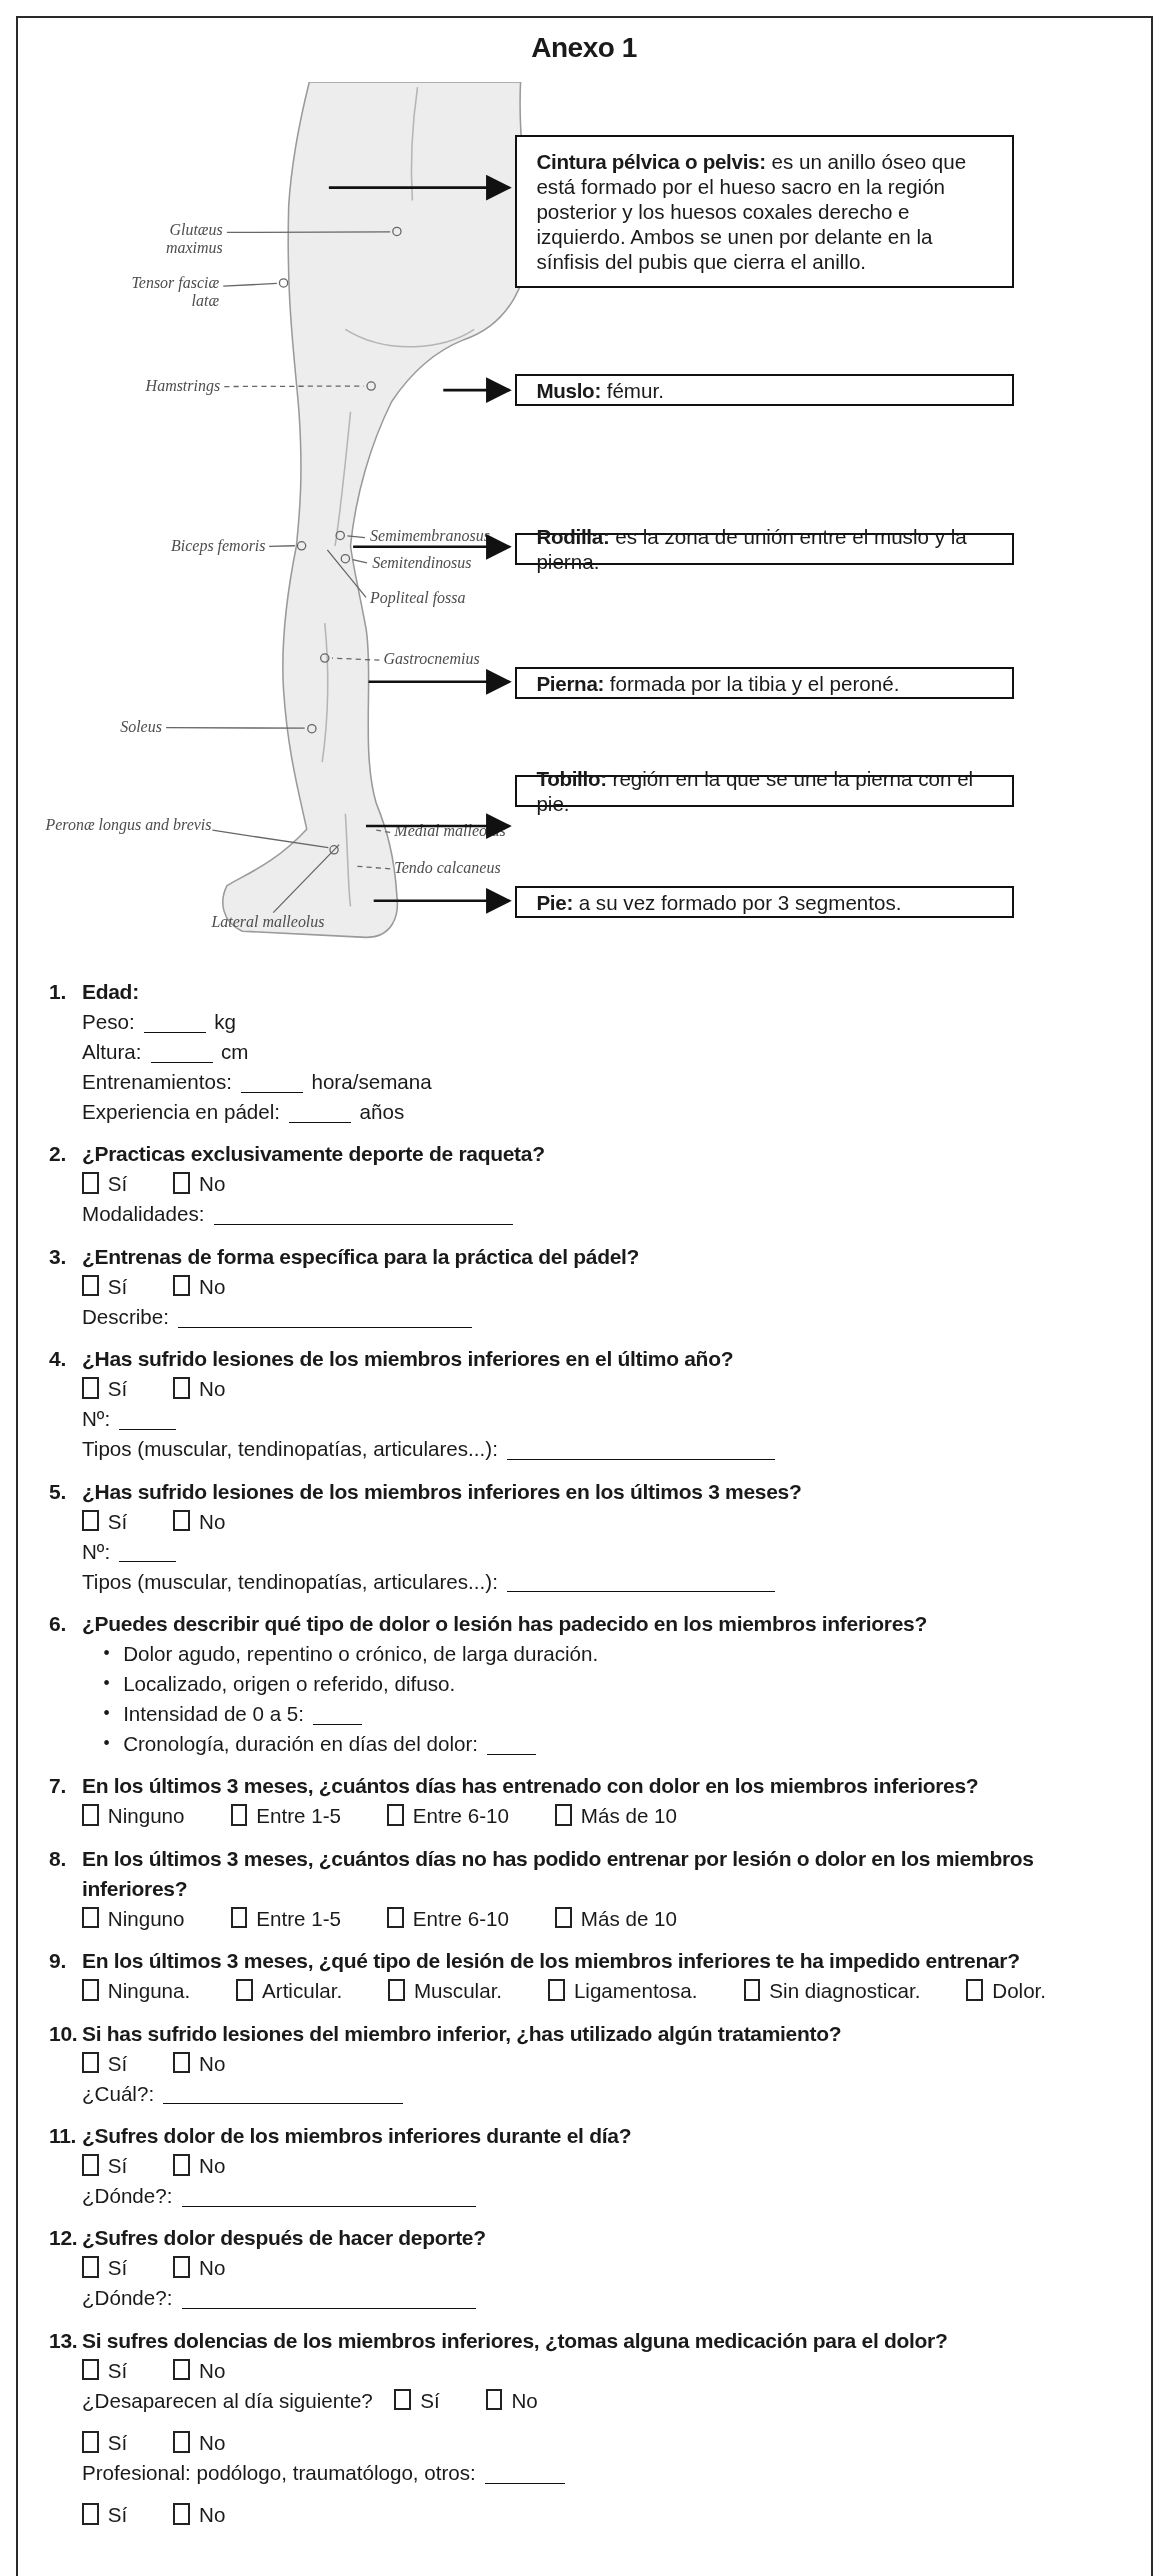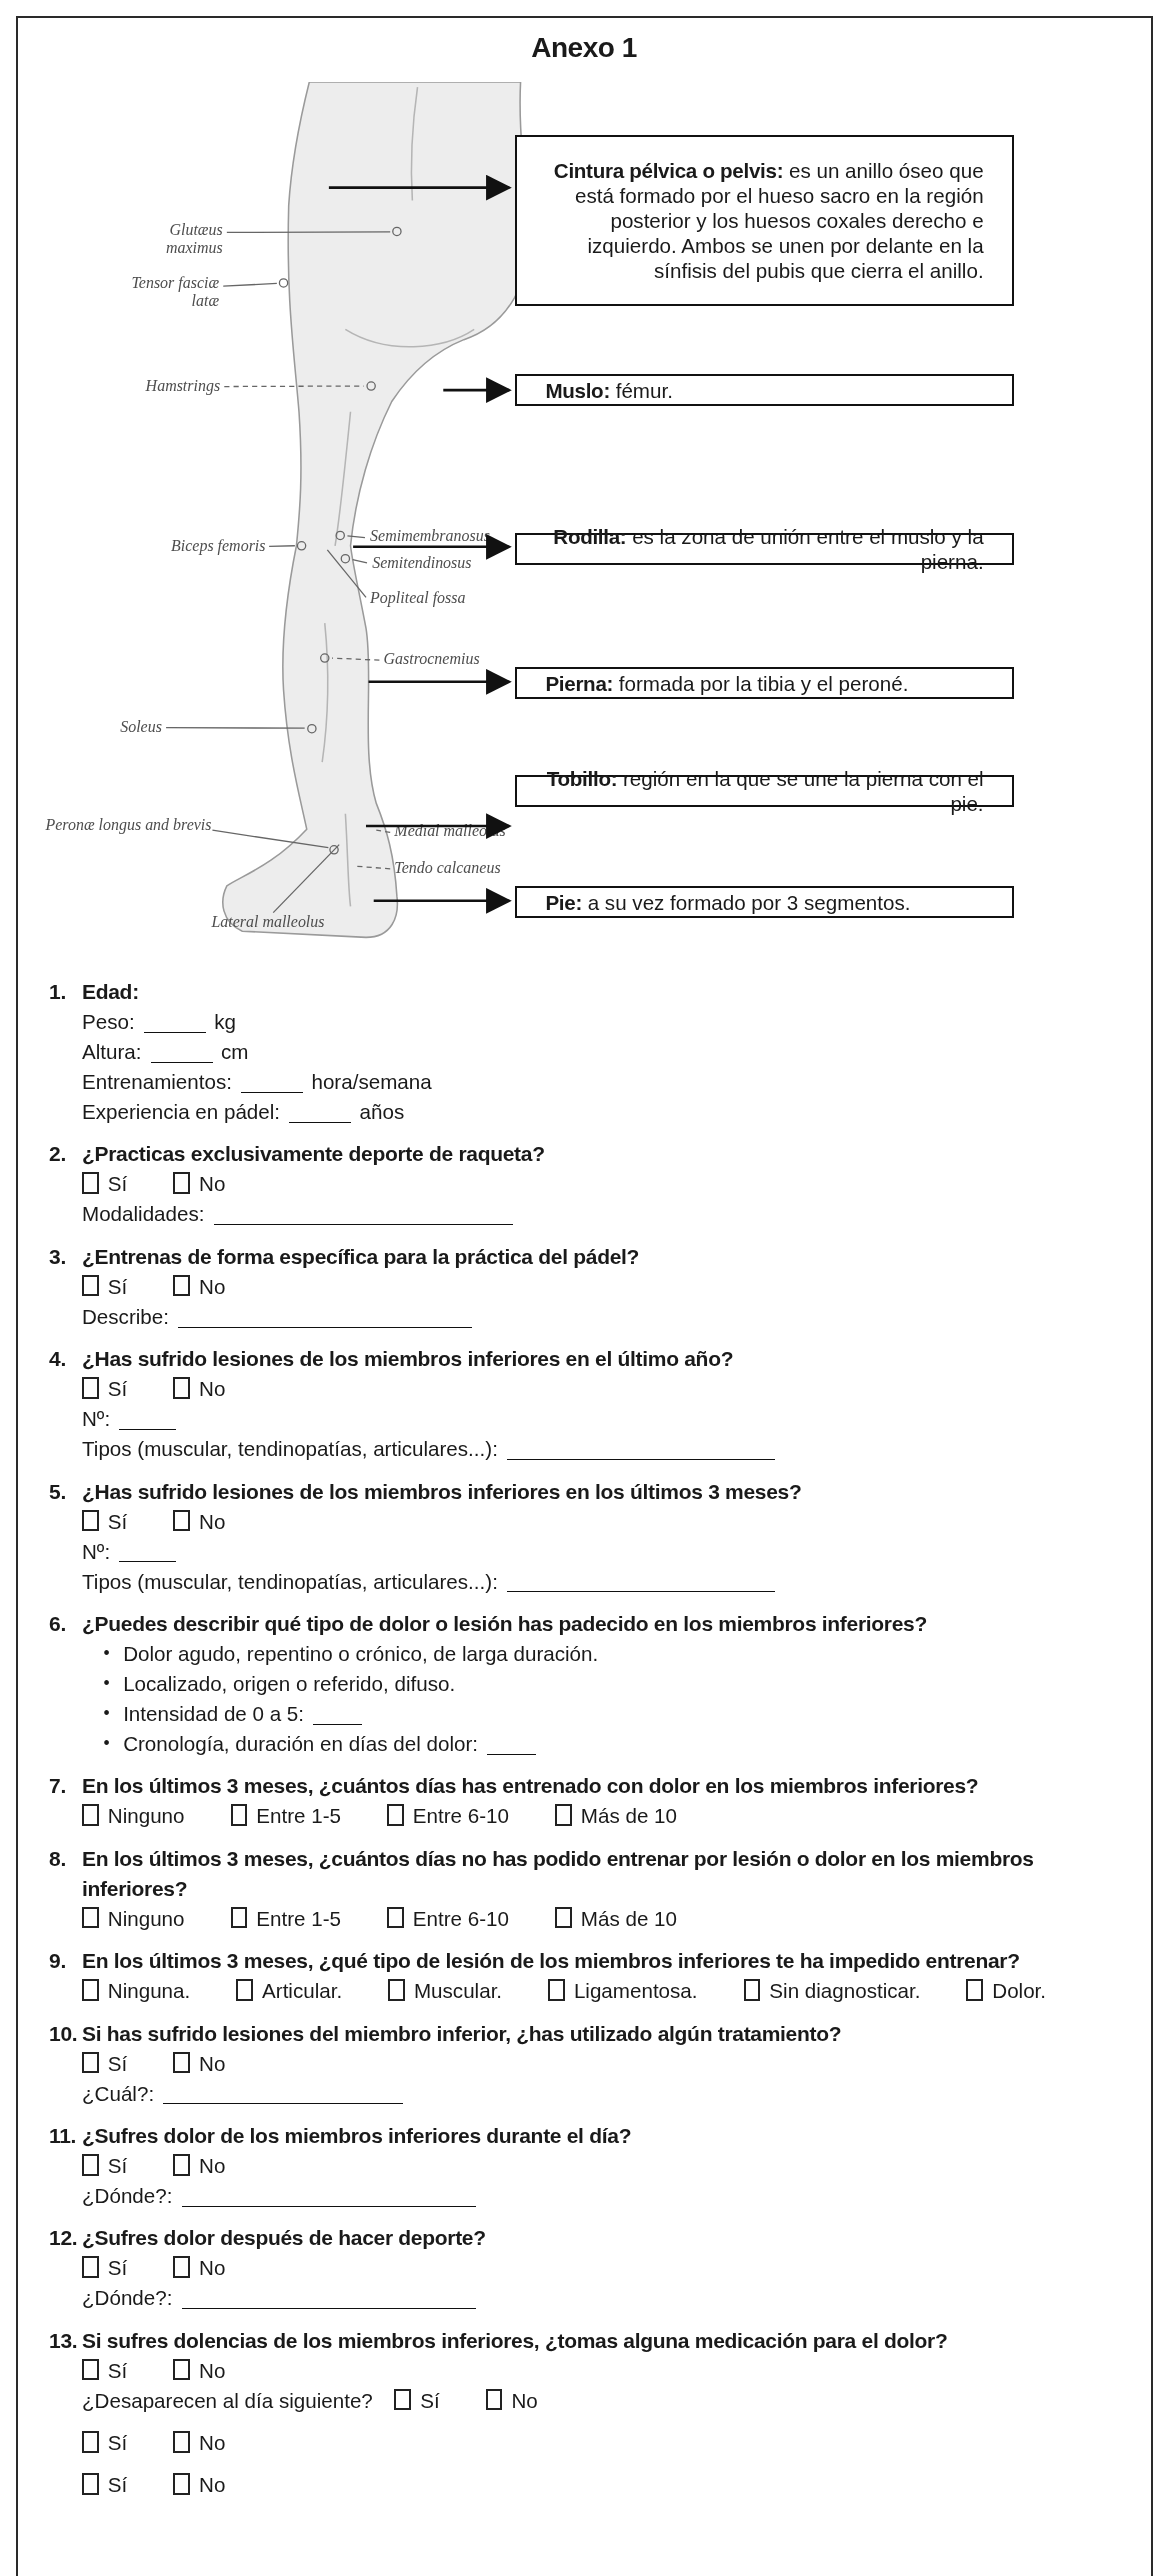--- a/index.html
+++ b/index.html
@@ -9,21 +9,21 @@
          border:2.1px solid #2a2a2a;}
   .doc-title{position:absolute;top:32px;left:0;width:100%;text-align:center;
              font-size:28px;font-weight:700;letter-spacing:-0.5px;}
   
   .fig{position:absolute;left:31px;top:82px;width:536px;height:876px;}
   .anat-label{font-family:"Liberation Serif",serif;font-style:italic;
               font-size:31px;fill:#4e4e4e;}
   .callout{position:absolute;left:515px;width:499px;border:2.6px solid #111;
            background:#fff;padding:5.2px 12.4px;font-size:20.6px;line-height:25px;
            display:flex;align-items:center;box-sizing:border-box;}
-  .callout p{margin:16px;text-align:right;}
+  .callout p{margin:7px;}
   .callout b{font-weight:700;letter-spacing:-0.3px;}
   
   .questions{position:absolute;left:49px;top:977px;width:1061px;}
   .q{margin-bottom:12.4px;}
   .q-head{display:flex;align-items:baseline;}
   .q-num{flex:0 0 33px;font-weight:700;font-size:21px;line-height:30px;letter-spacing:-0.3px;}
   .q-title{font-weight:700;font-size:21px;line-height:30px;letter-spacing:-0.3px;}
   .q-body{margin-left:33px;}
   .row{display:flex;align-items:center;height:30px;font-size:20.6px;white-space:nowrap;}
   .row.bullet{padding-left:21.6px;}
@@ -492,20 +492,24 @@
           <div class="row">
             <span class="opt">
               <span class="cb"></span>
               <span>Sí</span>
             </span>
             <span class="opt">
               <span class="cb"></span>
               <span>No</span>
             </span>
           </div>
+          <div class="row">
+            <span class="lbl">Profesional: podólogo, traumatólogo, otros:</span>
+            <span class="blank" style="width: 80px;"></span>
+          </div>
         </div>
     </div>
 
     <div class="q">
       <div class="q-body">
           <div class="row">
             <span class="opt">
               <span class="cb"></span>
               <span>Sí</span>
             </span>

